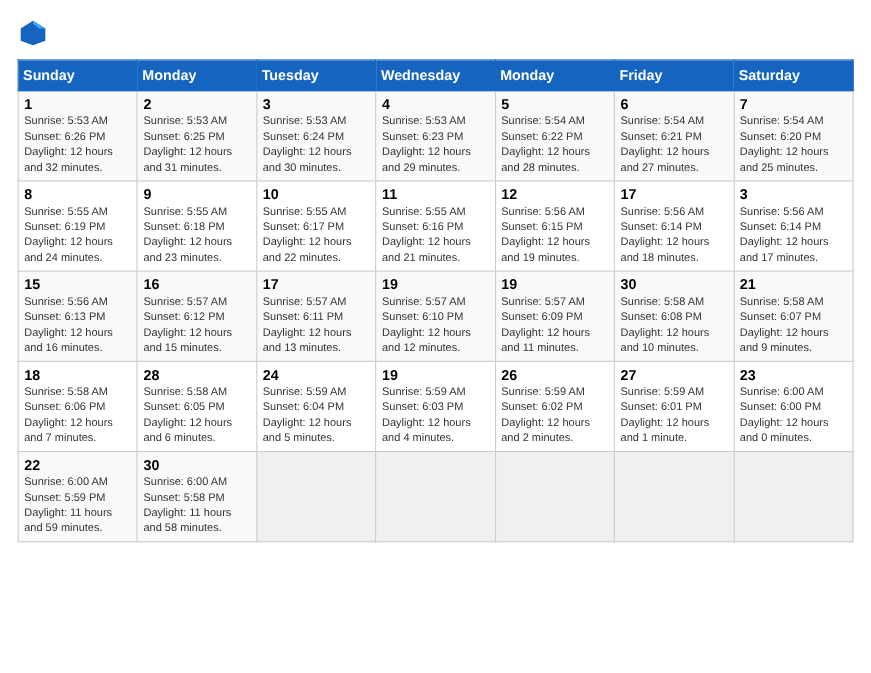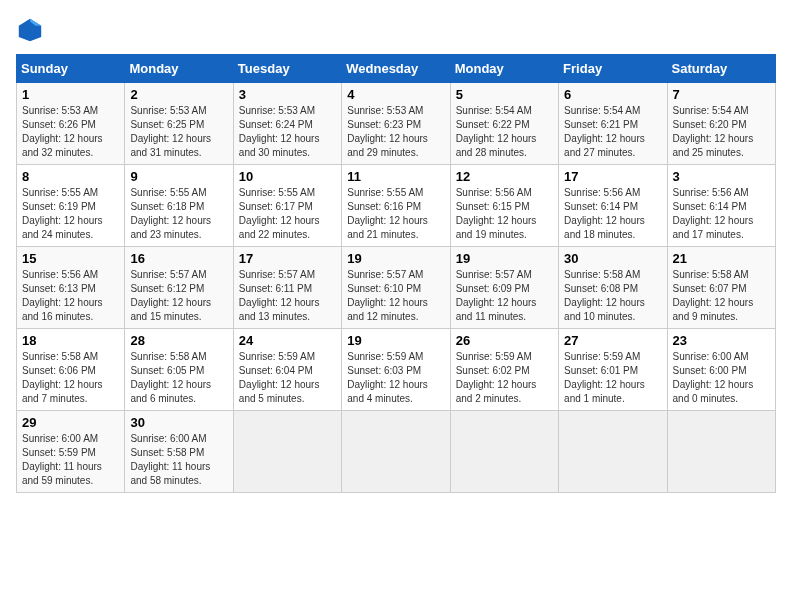--- a/index.html
+++ b/index.html
@@ -235,21 +235,21 @@
         <span class="day-num">27</span>
         <div class="day-detail">Sunrise: 5:59 AM<br>Sunset: 6:01 PM<br>Daylight: 12 hours and 1 minute.</div>
       </td>
         <td>
         <span class="day-num">23</span>
         <div class="day-detail">Sunrise: 6:00 AM<br>Sunset: 6:00 PM<br>Daylight: 12 hours and 0 minutes.</div>
       </td>
       </tr>
       <tr>
         <td>
-        <span class="day-num">29</span>
+        <span class="day-num">22</span>
         <div class="day-detail">Sunrise: 6:00 AM<br>Sunset: 5:59 PM<br>Daylight: 11 hours and 59 minutes.</div>
       </td>
         <td>
         <span class="day-num">30</span>
         <div class="day-detail">Sunrise: 6:00 AM<br>Sunset: 5:58 PM<br>Daylight: 11 hours and 58 minutes.</div>
       </td>
         <td class="empty-cell"></td>
         <td class="empty-cell"></td>
         <td class="empty-cell"></td>
         <td class="empty-cell"></td>

